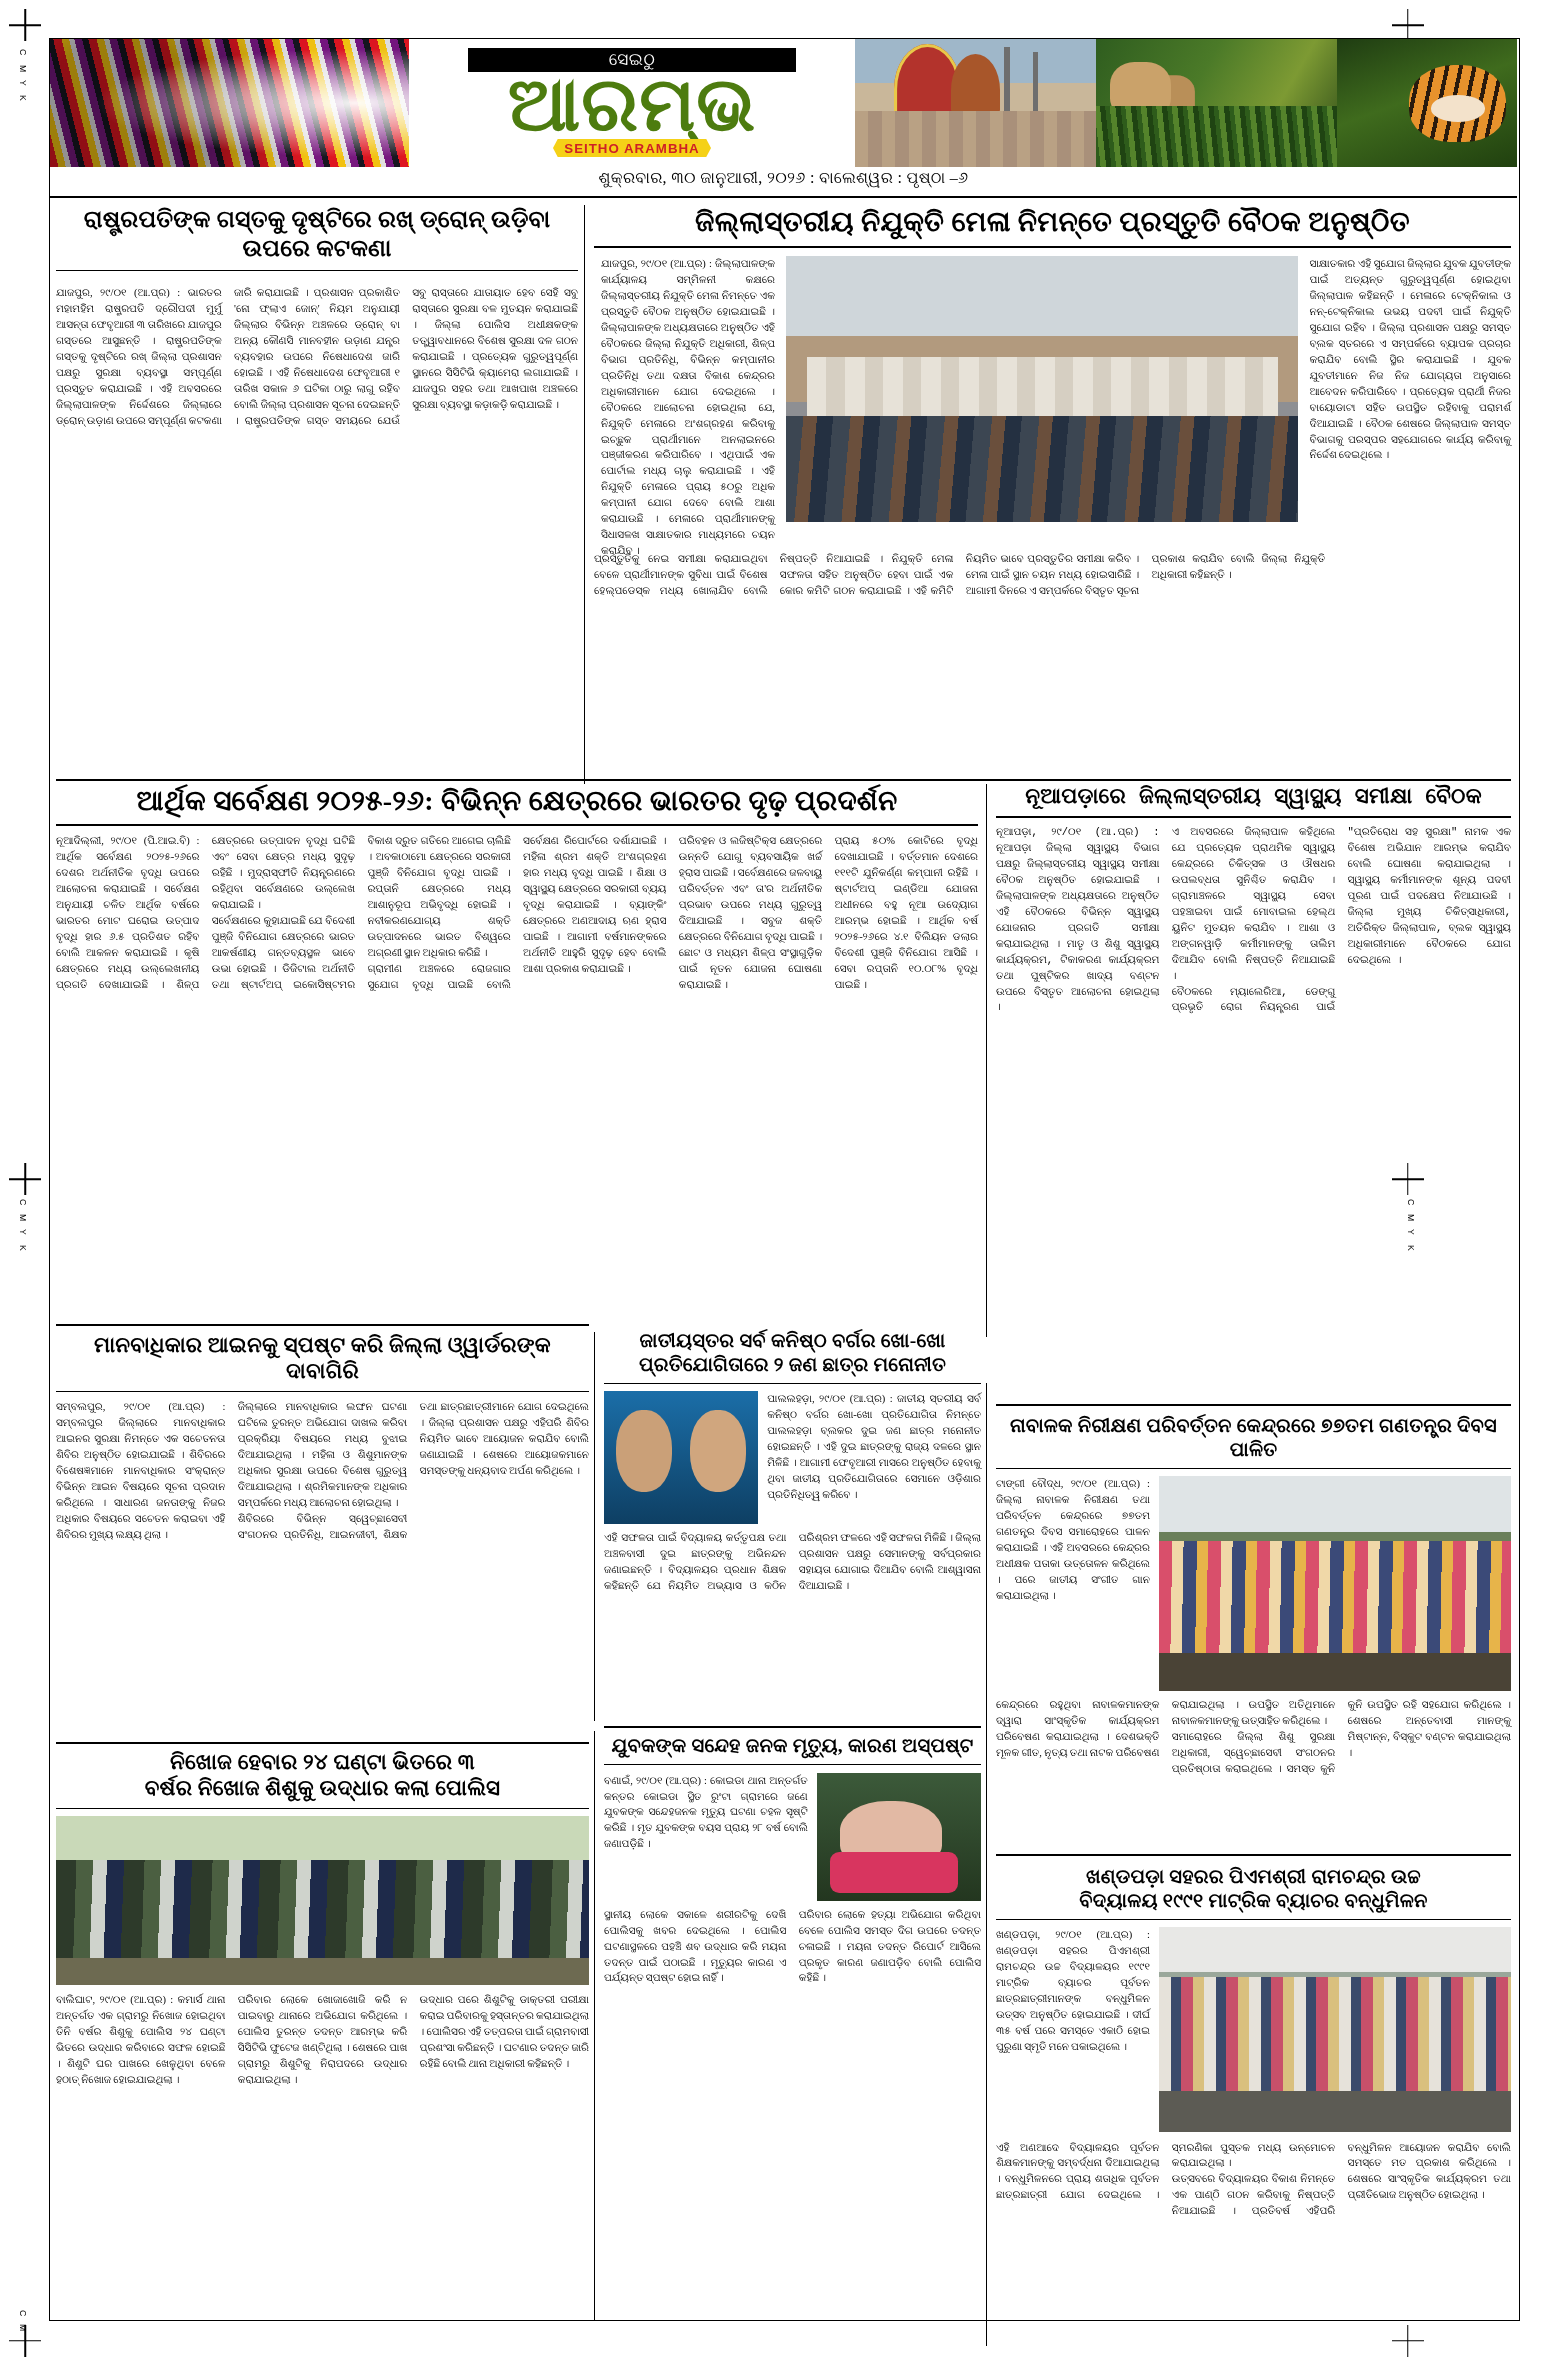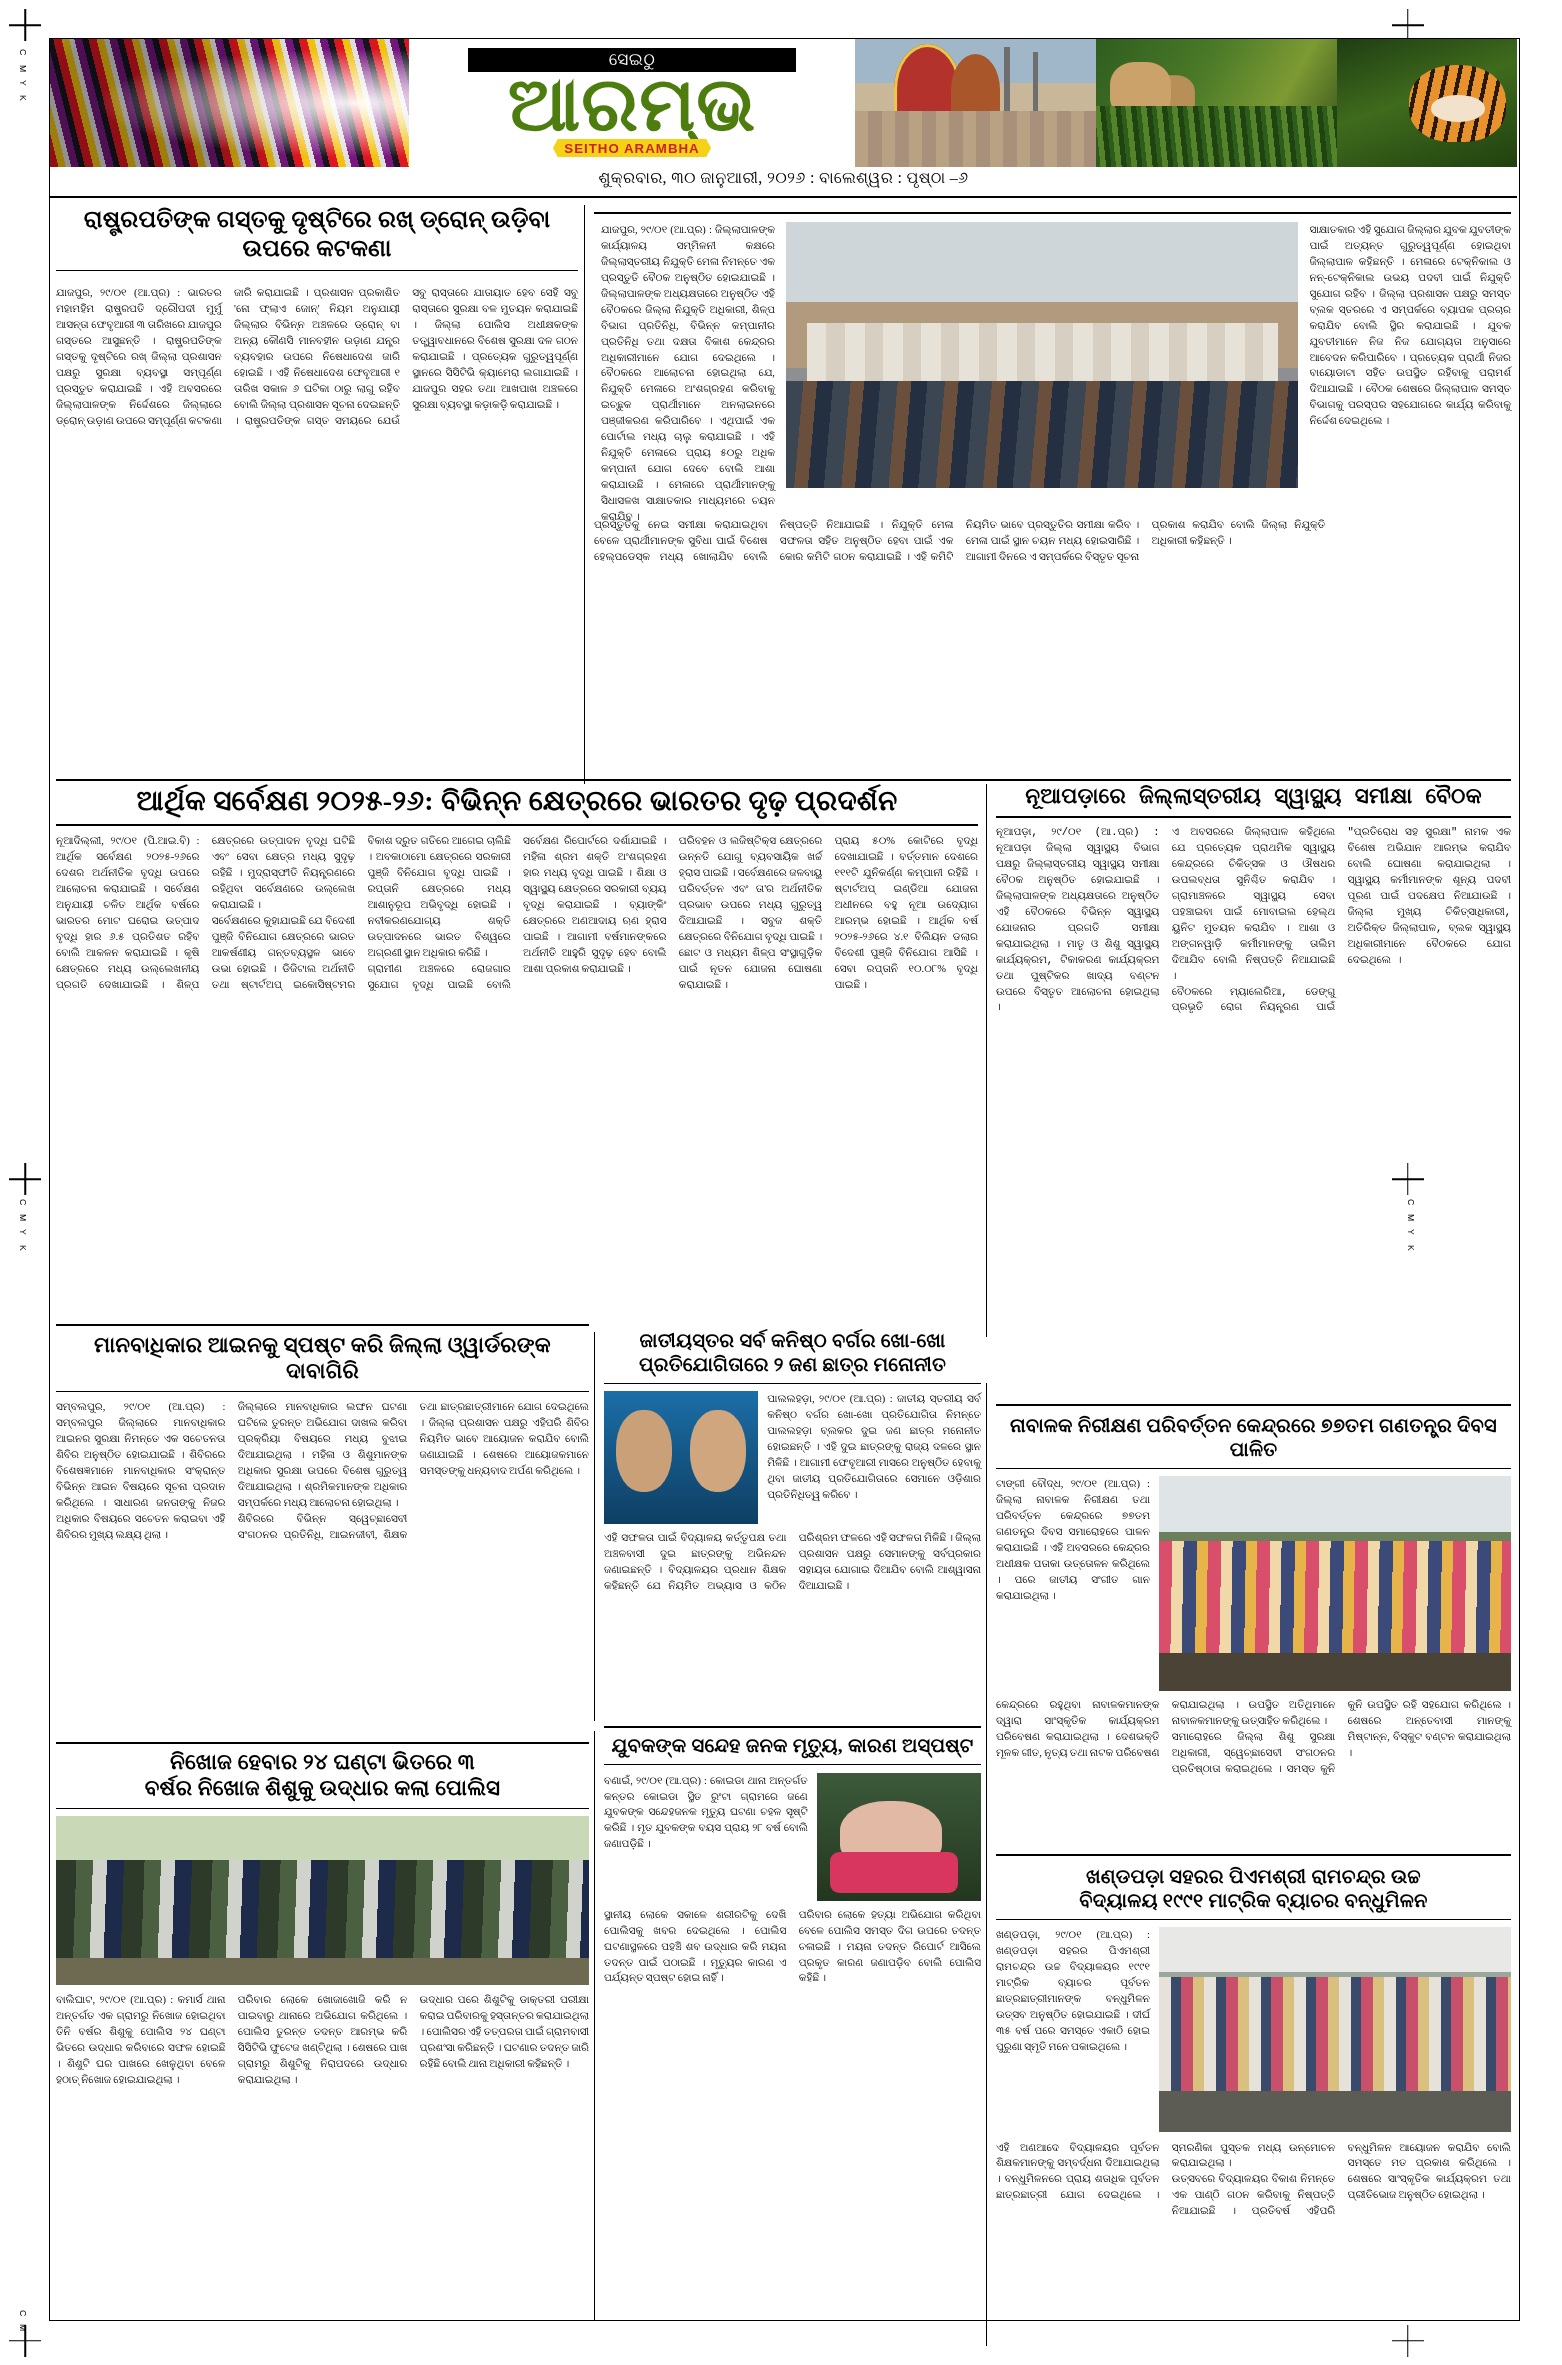--- a/index.html
+++ b/index.html
@@ -199,20 +199,21 @@
     <div class="hl hl1">ରାଷ୍ଟ୍ରପତିଙ୍କ ଗସ୍ତକୁ ଦୃଷ୍ଟିରେ ରଖ୍ ଡ୍ରୋନ୍ ଉଡ଼ିବା ଉପରେ କଟକଣା</div>
     <div class="hrule" style="margin-top:7.2px;"></div>
     <div class="cols c3" style="margin-top:14px;height:553px;">
       <p>ଯାଜପୁର, ୨୯/୦୧ (ଆ.ପ୍ର) : ଭାରତର ମହାମହିମ ରାଷ୍ଟ୍ରପତି ଦ୍ରୌପଦୀ ମୁର୍ମୁ ଆସନ୍ତା ଫେବୃଆରୀ ୩ ତାରିଖରେ ଯାଜପୁର ଗସ୍ତରେ ଆସୁଛନ୍ତି । ରାଷ୍ଟ୍ରପତିଙ୍କ ଗସ୍ତକୁ ଦୃଷ୍ଟିରେ ରଖ୍ ଜିଲ୍ଲା ପ୍ରଶାସନ ପକ୍ଷରୁ ସୁରକ୍ଷା ବ୍ୟବସ୍ଥା ସମ୍ପୂର୍ଣ୍ଣ ପ୍ରସ୍ତୁତ କରାଯାଇଛି । ଏହି ଅବସରରେ ଜିଲ୍ଲାପାଳଙ୍କ ନିର୍ଦ୍ଦେଶରେ ଜିଲ୍ଲାରେ ଡ୍ରୋନ୍ ଉଡ଼ାଣ ଉପରେ ସମ୍ପୂର୍ଣ୍ଣ କଟକଣା ଜାରି କରାଯାଇଛି । ପ୍ରଶାସନ ପ୍ରକାଶିତ 'ନୋ ଫ୍ଲାଏ ଜୋନ୍' ନିୟମ ଅନୁଯାୟୀ ଜିଲ୍ଲାର ବିଭିନ୍ନ ଅଞ୍ଚଳରେ ଡ୍ରୋନ୍ ବା ଅନ୍ୟ କୌଣସି ମାନବହୀନ ଉଡ଼ାଣ ଯନ୍ତ୍ର ବ୍ୟବହାର ଉପରେ ନିଷେଧାଦେଶ ଜାରି ହୋଇଛି । ଏହି ନିଷେଧାଦେଶ ଫେବୃଆରୀ ୧ ତାରିଖ ସକାଳ ୬ ଘଟିକା ଠାରୁ ଲାଗୁ ରହିବ ବୋଲି ଜିଲ୍ଲା ପ୍ରଶାସନ ସୂଚନା ଦେଇଛନ୍ତି । ରାଷ୍ଟ୍ରପତିଙ୍କ ଗସ୍ତ ସମୟରେ ଯେଉଁ ସବୁ ରାସ୍ତାରେ ଯାତାୟାତ ହେବ ସେହି ସବୁ ରାସ୍ତାରେ ସୁରକ୍ଷା ବଳ ମୁତୟନ କରାଯାଇଛି । ଜିଲ୍ଲା ପୋଲିସ ଅଧୀକ୍ଷକଙ୍କ ତତ୍ତ୍ୱାବଧାନରେ ବିଶେଷ ସୁରକ୍ଷା ଦଳ ଗଠନ କରାଯାଇଛି । ପ୍ରତ୍ୟେକ ଗୁରୁତ୍ୱପୂର୍ଣ୍ଣ ସ୍ଥାନରେ ସିସିଟିଭି କ୍ୟାମେରା ଲଗାଯାଇଛି । ଯାଜପୁର ସହର ତଥା ଆଖପାଖ ଅଞ୍ଚଳରେ ସୁରକ୍ଷା ବ୍ୟବସ୍ଥା କଡ଼ାକଡ଼ି କରାଯାଇଛି ।</p>
     </div>
   </div>
 
   <div class="vrule" style="left:584px;top:205px;height:579px;"></div>
 
   <div class="sec" style="left:594px;top:205px;width:917px;">
+    <div class="hl hl2">ଜିଲ୍ଲାସ୍ତରୀୟ ନିଯୁକ୍ତି ମେଳା ନିମନ୍ତେ ପ୍ରସ୍ତୁତି ବୈଠକ ଅନୁଷ୍ଠିତ</div>
     <div class="hrule" style="margin-top:7.2px;"></div>
 
     <div style="display:flex;gap:11.3px;margin-top:8.2px;">
       <div style="flex:0 0 174px;margin-left:7px;">
         <div class="cols" style="height:287px;">
           <p>ଯାଜପୁର, ୨୯/୦୧ (ଆ.ପ୍ର) : ଜିଲ୍ଲାପାଳଙ୍କ କାର୍ଯ୍ୟାଳୟ ସମ୍ମିଳନୀ କକ୍ଷରେ ଜିଲ୍ଲାସ୍ତରୀୟ ନିଯୁକ୍ତି ମେଳା ନିମନ୍ତେ ଏକ ପ୍ରସ୍ତୁତି ବୈଠକ ଅନୁଷ୍ଠିତ ହୋଇଯାଇଛି । ଜିଲ୍ଲାପାଳଙ୍କ ଅଧ୍ୟକ୍ଷତାରେ ଅନୁଷ୍ଠିତ ଏହି ବୈଠକରେ ଜିଲ୍ଲା ନିଯୁକ୍ତି ଅଧିକାରୀ, ଶିଳ୍ପ ବିଭାଗ ପ୍ରତିନିଧି, ବିଭିନ୍ନ କମ୍ପାନୀର ପ୍ରତିନିଧି ତଥା ଦକ୍ଷତା ବିକାଶ କେନ୍ଦ୍ରର ଅଧିକାରୀମାନେ ଯୋଗ ଦେଇଥିଲେ । ବୈଠକରେ ଆଲୋଚନା ହୋଇଥିଲା ଯେ, ନିଯୁକ୍ତି ମେଳାରେ ଅଂଶଗ୍ରହଣ କରିବାକୁ ଇଚ୍ଛୁକ ପ୍ରାର୍ଥୀମାନେ ଅନଲାଇନରେ ପଞ୍ଜୀକରଣ କରିପାରିବେ । ଏଥିପାଇଁ ଏକ ପୋର୍ଟାଲ ମଧ୍ୟ ଚାଲୁ କରାଯାଇଛି । ଏହି ନିଯୁକ୍ତି ମେଳାରେ ପ୍ରାୟ ୫୦ରୁ ଅଧିକ କମ୍ପାନୀ ଯୋଗ ଦେବେ ବୋଲି ଆଶା କରାଯାଉଛି । ମେଳାରେ ପ୍ରାର୍ଥୀମାନଙ୍କୁ ସିଧାସଳଖ ସାକ୍ଷାତକାର ମାଧ୍ୟମରେ ଚୟନ କରାଯିବ ।</p>
         </div>
       </div>
       <div style="flex:0 0 512px;">
         <div class="photo ph-meeting" style="width:512px;height:266px;"></div>

